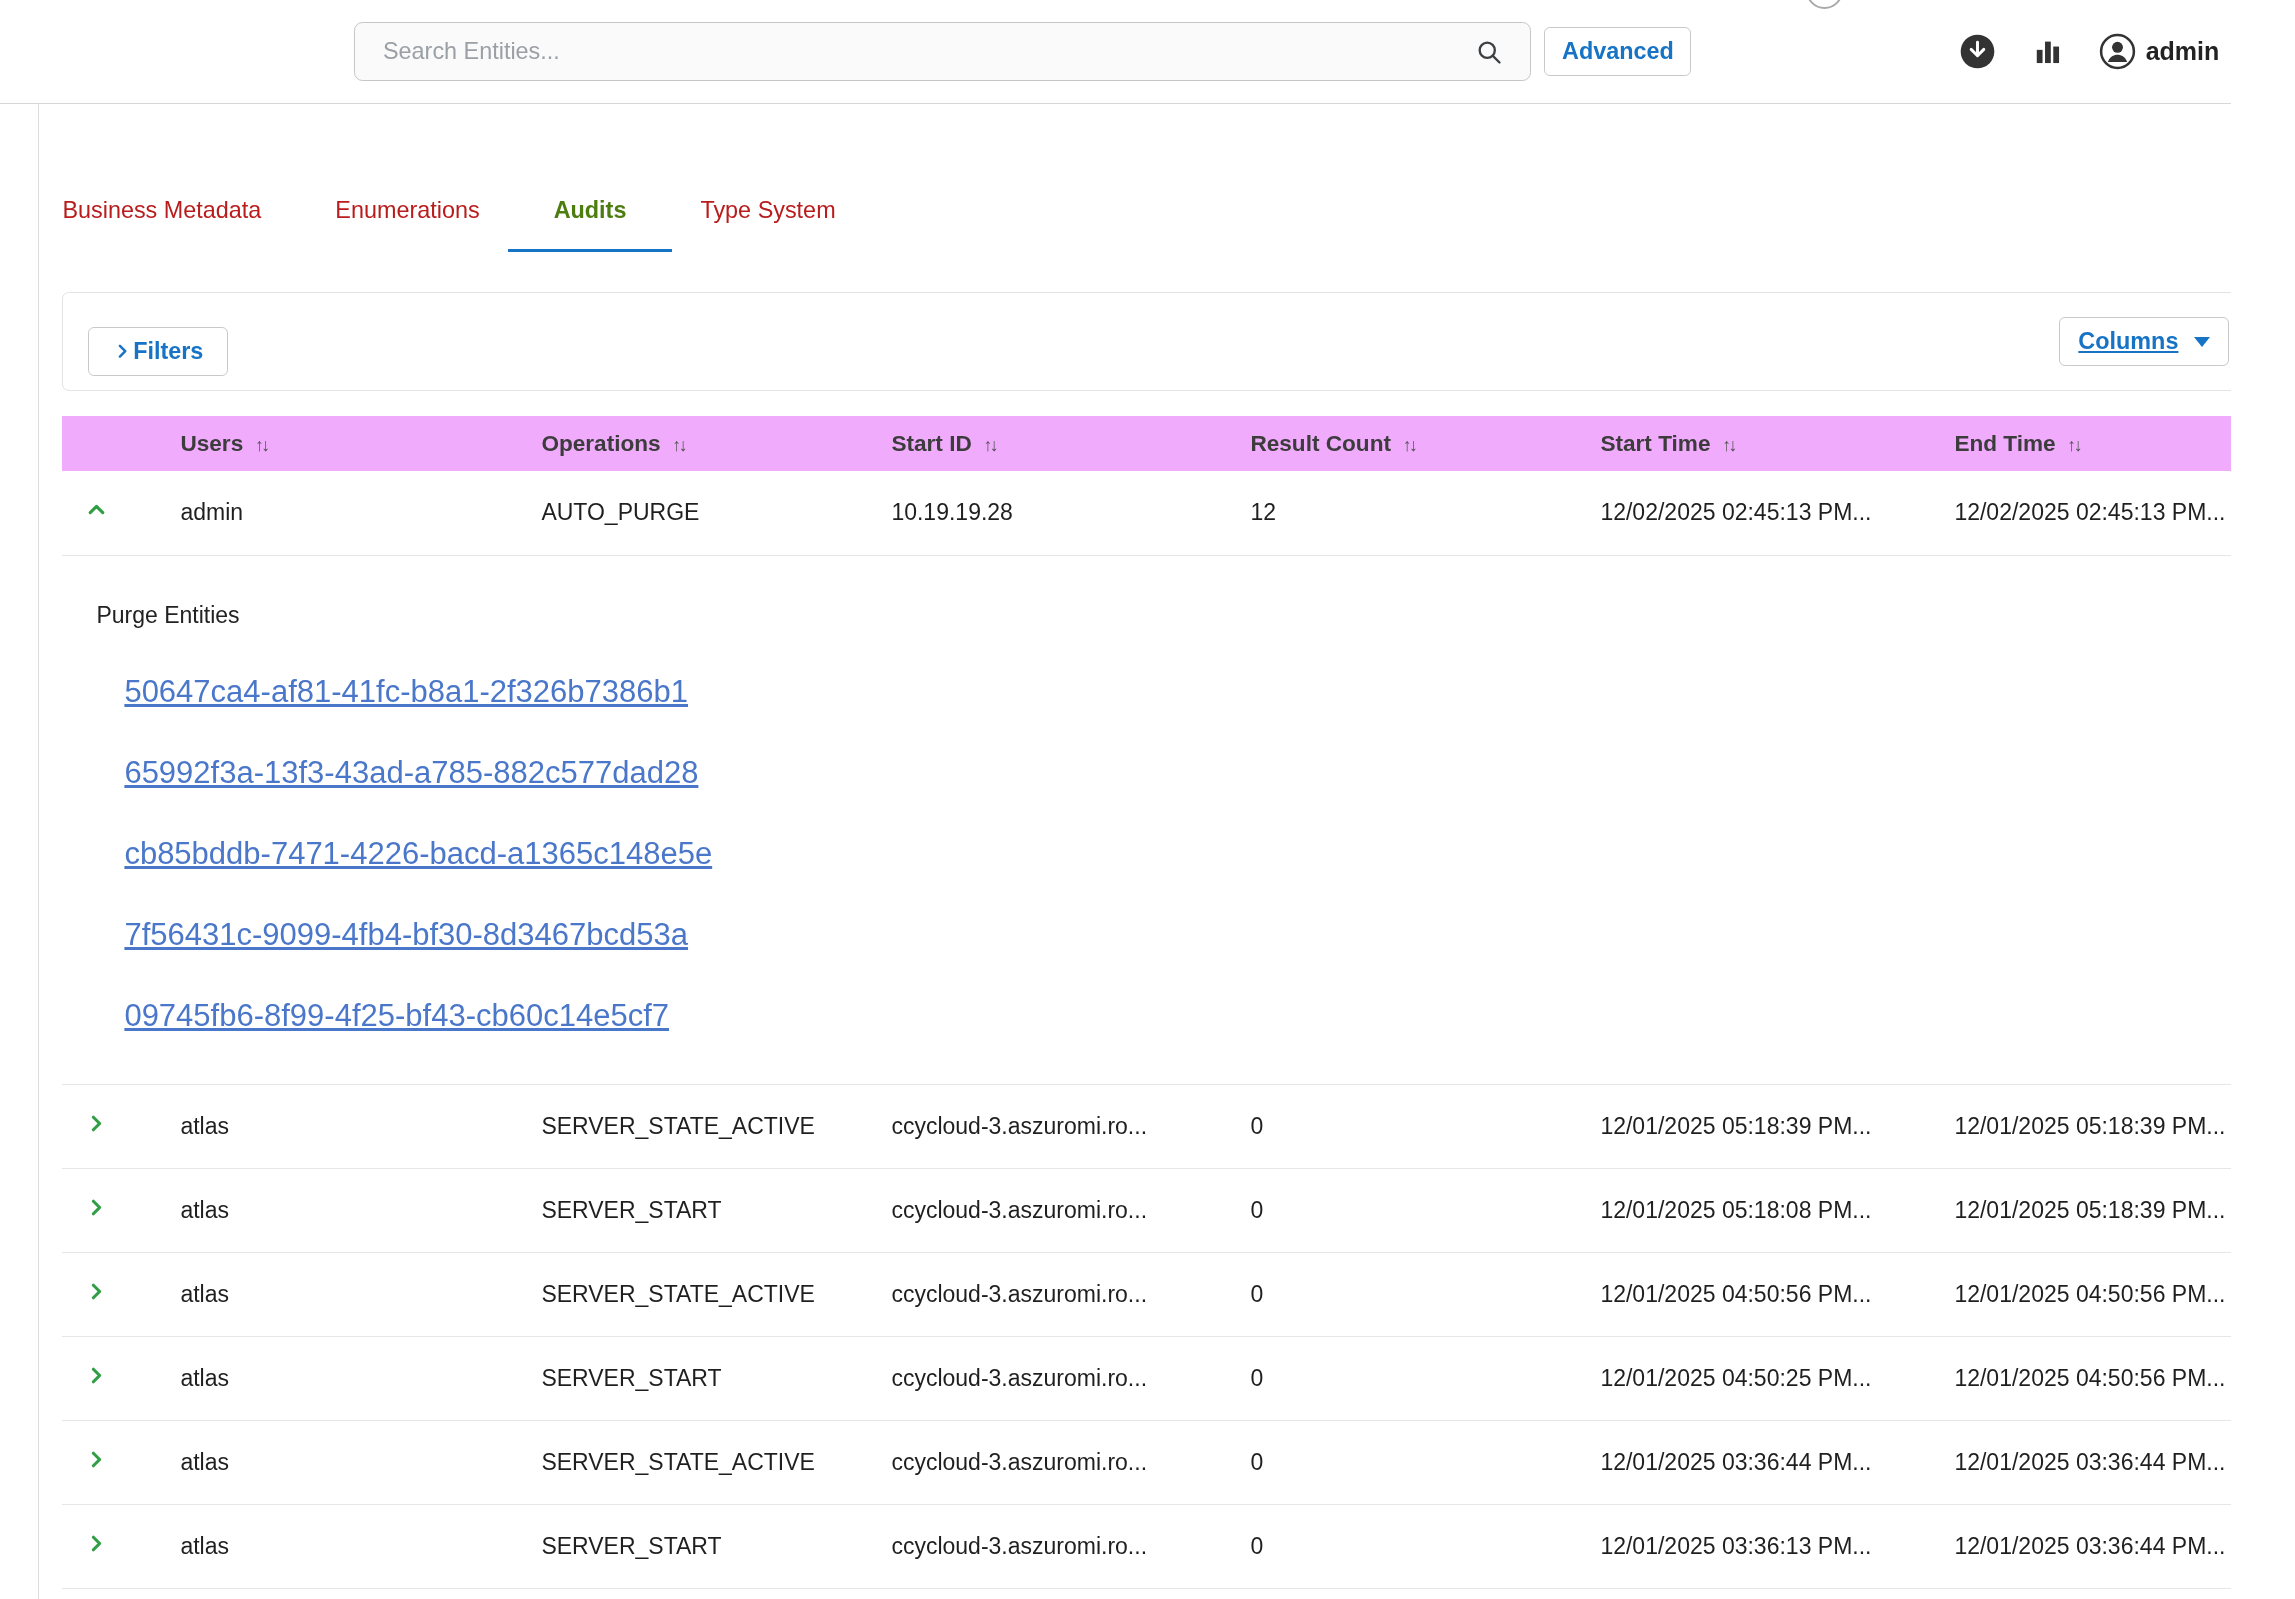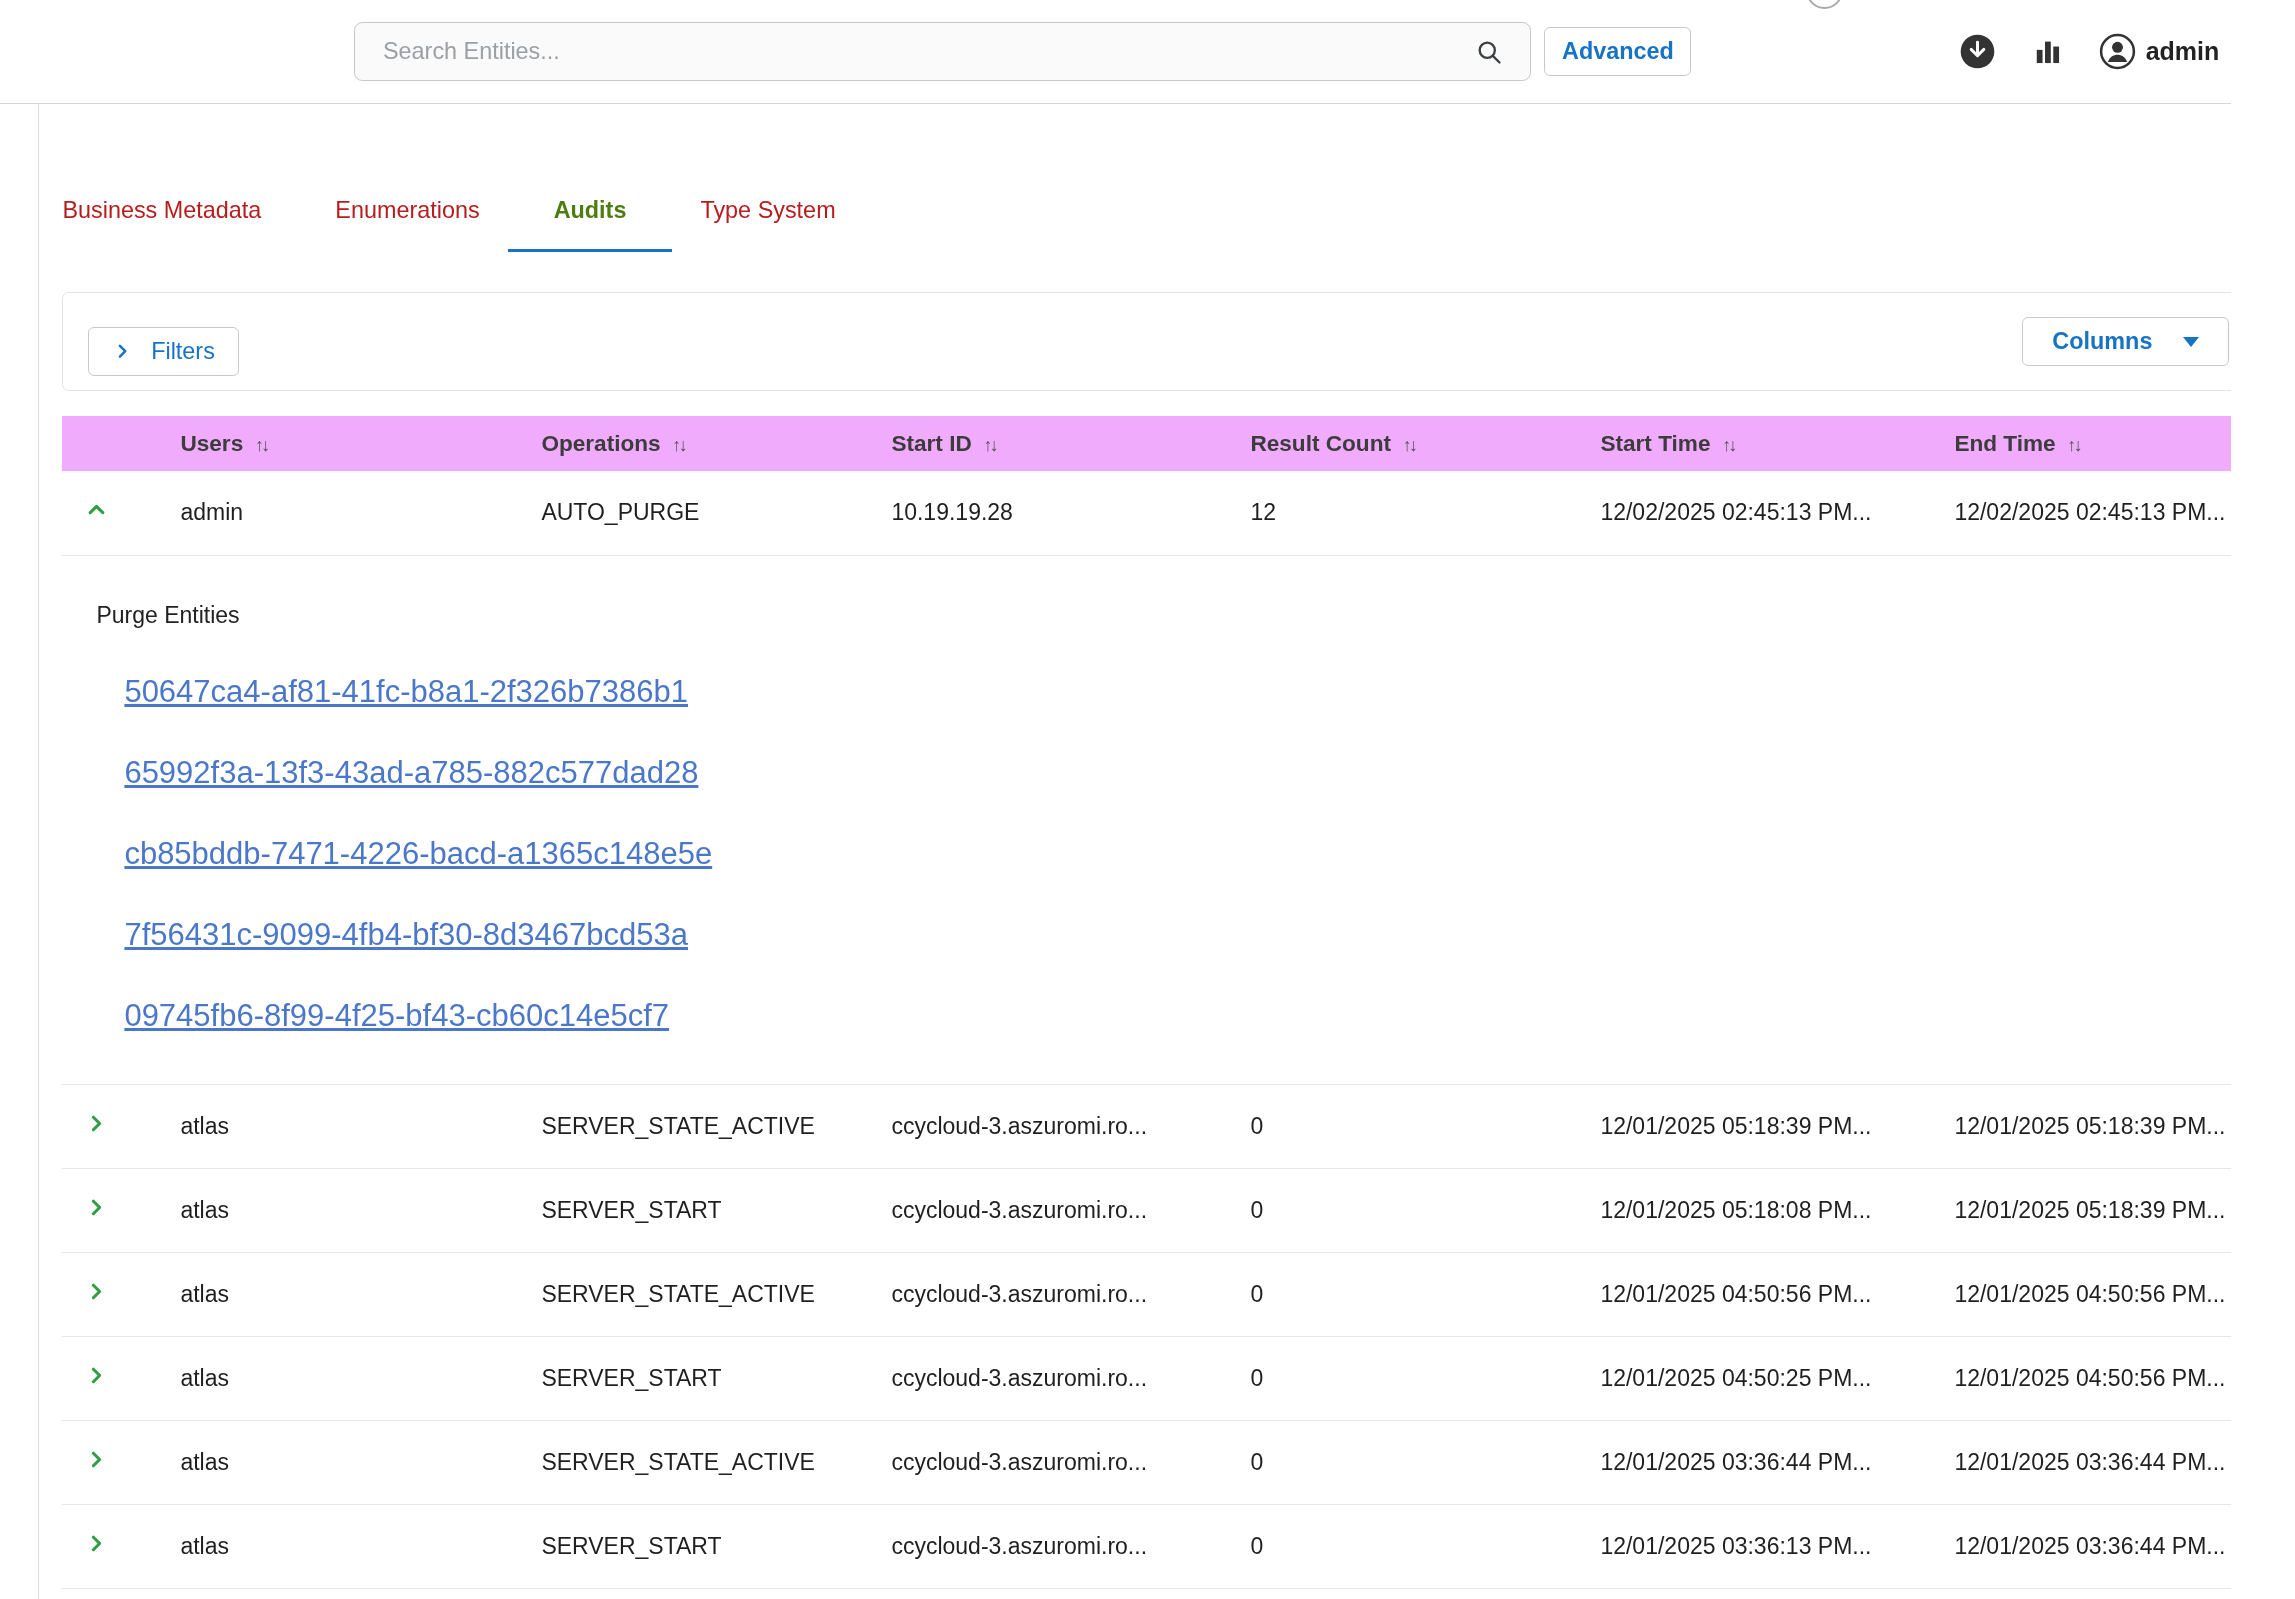--- a/index.html
+++ b/index.html
@@ -36,22 +36,22 @@
   .tab { position:relative; margin-right:74px; font-size:23.4px; font-weight:500; color:#b91c1c;
          line-height:33px; padding-bottom:25px; cursor:pointer; white-space:nowrap; }
   .tab.active { color:#4d7c0f; font-weight:600; }
   .tab.active::after { content:""; position:absolute; left:-46px; right:-46px; bottom:0;
                        height:3.3px; background:#1673c5; }
 
   
   .toolbar-panel { margin-top:40px; width:2215px; height:99px; border:0.8px solid #e3e3e3;
                    border-radius:6.7px; display:flex; align-items:center;
                    justify-content:space-between; padding:0 47px 0 25px; }
-  .filters-btn { padding:0 23.4px; gap:20px; font-weight:400;margin-top:20px; }
-  .columns-btn { padding:0 29px; gap:31px; font-weight:600; }
+  .filters-btn { padding:0 23.4px; gap:2px; font-weight:700;margin-top:20px; }
+  .columns-btn { padding:0 18px; gap:16px; font-weight:600;text-decoration:underline; }
   .caret { width:0; height:0; border-left:8.4px solid transparent; border-right:8.4px solid transparent;
            border-top:10px solid #1673c5; display:inline-block; }
 
   
   .audit-table { margin-top:25px; width:2215px; border-collapse:collapse; table-layout:fixed; }
   .audit-table thead th { background:#f0abfc; height:55px; text-align:left; padding-left:22px;
                           font-size:22.6px; font-weight:600; color:#3c3c3c; cursor:pointer;
                           white-space:nowrap; }
   .audit-table thead th.c-exp { padding-left:0; }
   .sort { font-size:17.6px; color:#555; margin-left:11.7px; letter-spacing:-2.5px; font-weight:400; }

